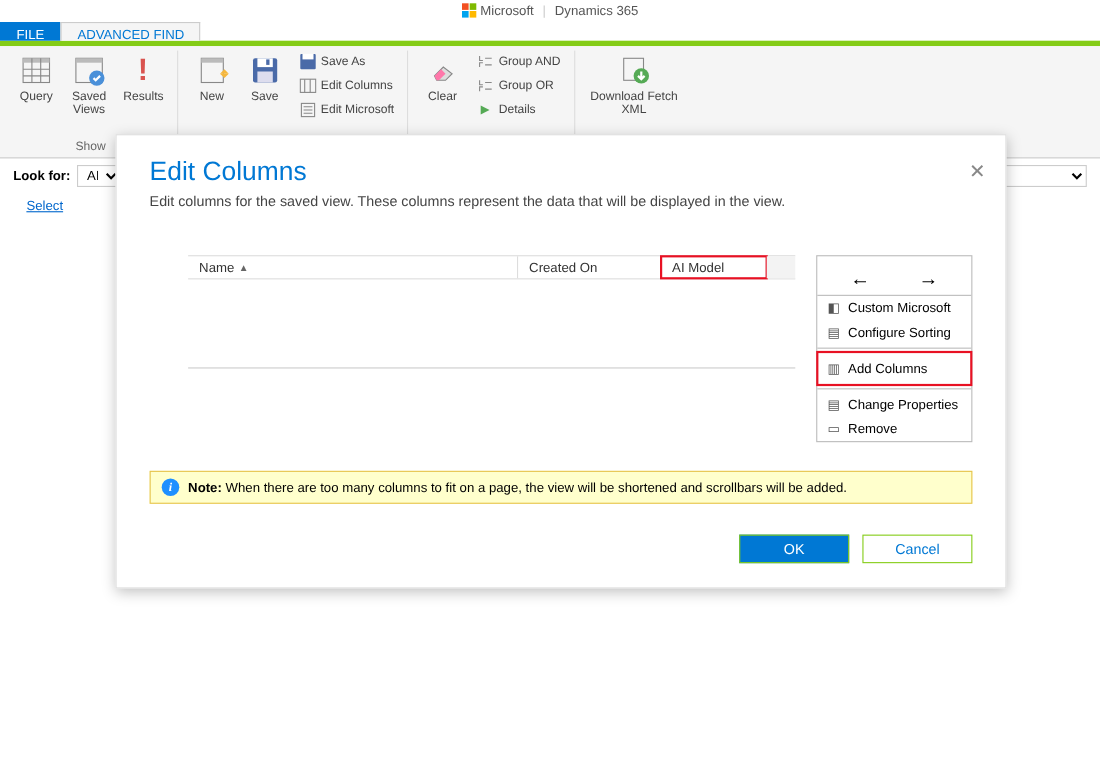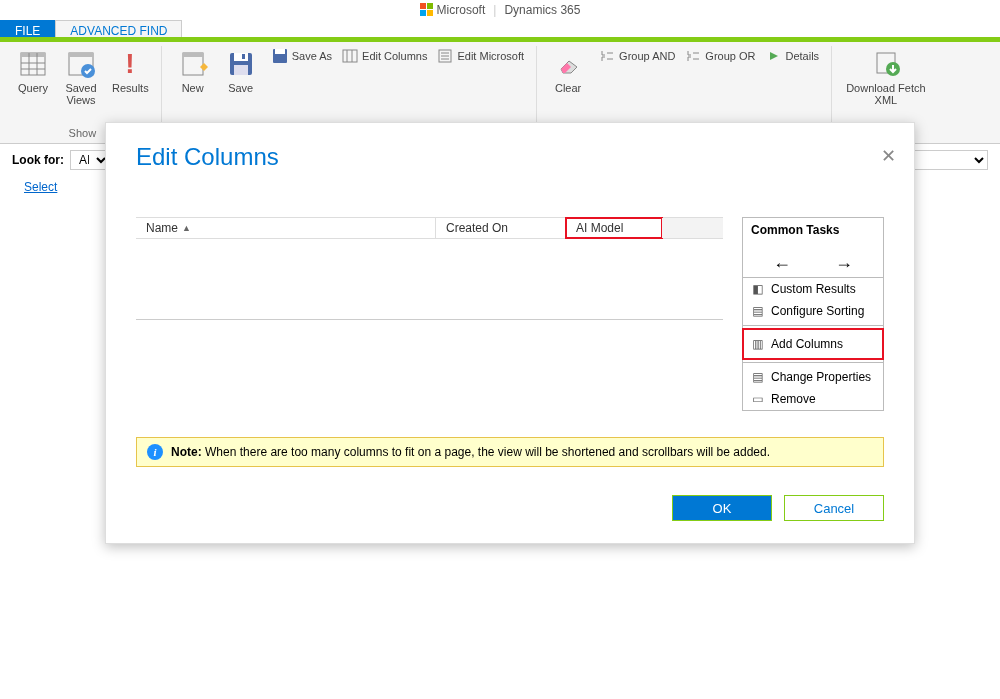--- a/index.html
+++ b/index.html
@@ -20,38 +20,38 @@
   .tab.active { background: #f5f5f5; border-color: #ccc; color: #0078d4; }
   
   
   .ribbon { background: #f5f5f5; border-bottom: 1px solid #ccc; height: 102px; display: flex; padding: 4px 4px 0 4px; gap: 2px; }
   .ribgroup { border-right: 1px solid #ddd; padding: 0 8px; display: flex; flex-direction: column; justify-content: space-between; }
   .ribgroup .buttons { display: flex; gap: 6px; align-items: flex-start; }
   .ribgroup .label { text-align: center; font-size: 11px; color: #666; padding: 2px 0 4px 0; }
   .ribbtn { display: flex; flex-direction: column; align-items: center; gap: 2px; padding: 2px 4px; cursor: pointer; min-width: 42px; }
   .ribbtn .ico { width: 32px; height: 32px; display: flex; align-items: center; justify-content: center; }
   .ribbtn .txt { font-size: 11px; color: #444; text-align: center; line-height: 1.1; }
-  .ribcol { display: flex; flex-direction: row; gap: 2px; justify-content: space-between; }
+  .ribcol { display: flex; flex-direction: column; gap: 2px; justify-content: space-between; }
   .ribsmall { display: flex; align-items: center; gap: 4px; font-size: 11px; color: #444; cursor: pointer; padding: 2px 4px; }
   .ribsmall .sico { width: 16px; height: 16px; display:flex; align-items:center; justify-content:center; }
   
   
   .lookfor { padding: 6px 12px; display: flex; align-items:center; gap: 6px; font-size: 12px; }
   .lookfor select { height: 20px; border: 1px solid #ccc; flex: 1; background:#fff; font-size:12px; padding: 0 4px; }
   .lookfor .lbl { font-weight: bold; text-align: right; }
   .selectrow { padding: 4px 24px; }
   .selectrow a { color: #0066cc; font-size: 12px; }
   
   
   .overlay { position: absolute; left: 105px; top: 122px; width: 810px; background: #fff; box-shadow: 0 3px 12px rgba(0,0,0,0.25); border: 1px solid #ddd; z-index: 10; }
   .dlg-head { padding: 20px 30px 12px 30px; position: relative; }
   .dlg-title { color: #0078d4; font-size: 24px; font-weight: 400; margin-bottom: 4px; }
   .dlg-sub { color: #444; font-size: 13px; }
   .dlg-close { position: absolute; right: 18px; top: 22px; font-size: 18px; color: #888; cursor: pointer; background: none; border: none; }
-  .dlg-body { padding: 30px 30px 10px 30px; display: flex; gap: 19px; }
+  .dlg-body { padding: 30px 30px 10px 30px; display: flex; gap: 19px; margin-left: 35px; }
   
   
   .cols-area { flex: 1; }
   .cols-header { display: flex; border-top: 1px solid #ddd; border-bottom: 1px solid #ddd; height: 22px; align-items: center; font-size: 12px; color: #333; }
   .col { padding: 0 10px; border-right: 1px solid #ddd; height: 100%; display:flex; align-items:center; }
   .col.name { width: 300px; } .col.created { width: 130px; } .col.model { width: 96px; } .col.last { flex:1; border-right:none; background:#f3f3f3; }
   .arrow-sort { font-size: 9px; margin-left: 4px; color: #666; }
   .highlight-red { outline: 2px solid #e81123; outline-offset: -1px; }
   .results-placeholder { text-align: center; padding: 90px 0; color: #888; font-size: 12px; }
   .cols-divider { border-top: 1px solid #ccc; margin-top: 80px; }
@@ -270,48 +270,48 @@
   </select>
   <select></select>
 </div>
 <div class="selectrow">
   <a href="#">Select</a>
 </div>
 
 <div class="overlay">
   <div class="dlg-head">
     <div class="dlg-title">Edit Columns</div>
+    <div class="dlg-sub">Edit columns for the saved view. These columns represent the data that will be displayed in the view.</div>
     <button class="dlg-close">
       <span>✕</span>
     </button>
   </div>
 
   <div class="dlg-body">
     <div class="cols-area">
       <div class="cols-header">
         <div class="col name">
           <span>Name</span>
           <span class="arrow-sort">▲</span>
         </div>
         <div class="col created">Created On</div>
         <div class="col model highlight-red">AI Model</div>
         <div class="col last"></div>
       </div>
       <div class="cols-divider"></div>
     </div>
 
     <div class="tasks">
-      <div class="tasks-head">Common Tasks</div>
       <div class="tasks-arrows">
         <span><span>←</span></span>
         <span><span>→</span></span>
       </div>
       <div class="task-item">
         <span class="tico">◧</span>
-        <span>Custom Results</span>
+        <span>Custom Microsoft</span>
       </div>
       <div class="task-item">
         <span class="tico">▤</span>
         <span>Configure Sorting</span>
       </div>
       <div class="task-sep"></div>
       <div class="task-item addcol">
         <span class="tico">▥</span>
         <span>Add Columns</span>
       </div>

